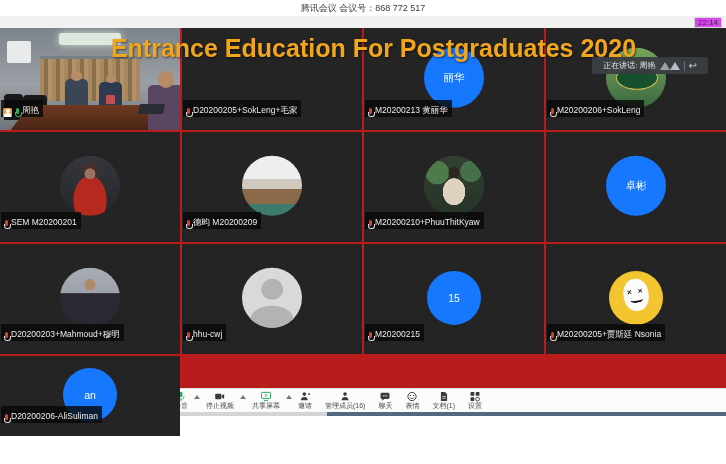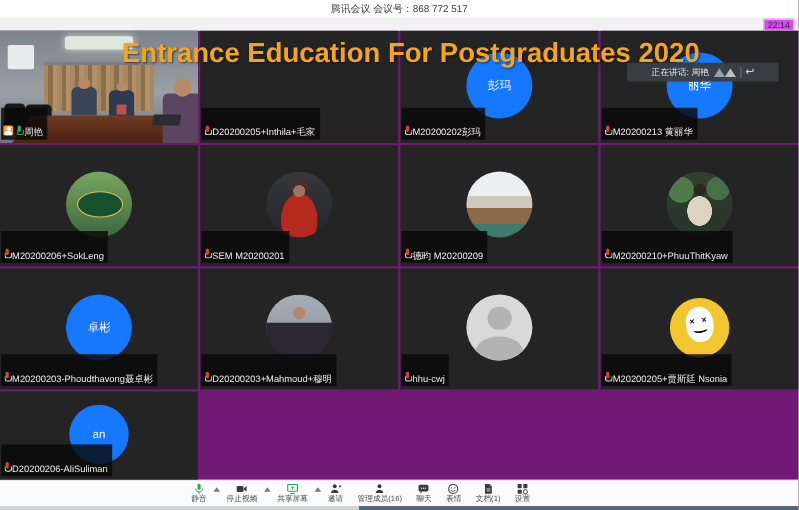--- a/index.html
+++ b/index.html
@@ -5,27 +5,27 @@
   * { box-sizing: border-box; margin: 0; padding: 0; }
   body { background:#888; }
   .app{ width:726px; height:464px; position:relative; font-family:"Liberation Sans",sans-serif; background:#fff; overflow:hidden; }
 
   
   .titlebar{ height:16px; background:#ffffff; display:flex; align-items:center; justify-content:center; font-size:9px; color:#3c3c3c; }
   .clockbar{ height:12px; background:#f1f1f1; display:flex; justify-content:flex-end; align-items:center; padding-right:4px; }
   .clock{ font-size:8px; color:#333; border:1px solid #d8d8d8; background:#d946ef; padding:0 3px; line-height:9px; }
 
   
-  .grid{ position:relative; height:408px; display:grid; grid-template-columns:repeat(4,1fr); grid-template-rows:102px 110px 110px 80px; gap:2px; background:#701a75; }
+  .grid{ position:relative; height:360px; display:grid; grid-template-columns:repeat(4,1fr); grid-template-rows:102px 110px 110px 80px; gap:2px; background:#b91c1c; }
   .tile{ position:relative; background:#242424; overflow:hidden; }
   .tile.speaking{ box-shadow:inset 0 0 0 2px #27a567; }
 
   .banner{ position:absolute; top:6px; left:50%; transform:translateX(-48%); font-size:25px; font-weight:bold; color:#f2a71b; white-space:nowrap; z-index:5; text-shadow:1px 1px 2px rgba(0,0,0,.55); pointer-events:none; }
 
-  .toast{ position:absolute; top:29px; right:18px; z-index:6; background:rgba(58,61,66,.96); border-radius:2px; display:flex; align-items:center; gap:4px; padding:3px 22px; color:#e4e6e8; font-size:8px; white-space:nowrap; }
+  .toast{ position:absolute; top:29px; right:18px; z-index:6; background:rgba(58,61,66,.96); border-radius:2px; display:flex; align-items:center; gap:4px; padding:3px 11px; color:#e4e6e8; font-size:8px; white-space:nowrap; }
   .tri{ width:0; height:0; border-left:5px solid transparent; border-right:5px solid transparent; border-bottom:8px solid #9aa0a8; }
   .tri.t2{ margin-left:-4px; border-bottom-color:#b8bec6; }
   .toast .sep{ width:1px; height:10px; background:#6a6e74; }
   .back-arrow{ color:#cfd2d6; font-size:10px; line-height:1; }
 
   
   .avatar{ position:absolute; left:50%; top:50%; transform:translate(-50%,-52%); width:60px; height:60px; border-radius:50%; overflow:hidden; }
   .r4 .avatar{ width:54px; height:54px; }
   .av-blue{ background:#1677ff; display:flex; align-items:center; justify-content:center; color:#fff; font-size:10.5px; }
   .ph-waterfront{ background: radial-gradient(circle at 62% 50%, #3f3530 0 14%, transparent 15%), radial-gradient(ellipse at 60% 85%, #55443c 0 32%, transparent 33%), linear-gradient(#c3d2dc,#8fa3ad); }
@@ -39,21 +39,21 @@
   .ph-default .av-detail{ position:absolute; inset:0; }
   .ph-default .av-detail::before{ content:""; position:absolute; left:50%; top:18%; transform:translateX(-50%); width:36%; height:36%; border-radius:50%; background:#b3b3b3; }
   .ph-default .av-detail::after{ content:""; position:absolute; left:50%; bottom:-10%; transform:translateX(-50%); width:72%; height:46%; border-radius:50% 50% 0 0; background:#b3b3b3; }
   .ph-marsh{ background: radial-gradient(circle at 50% 50%, #f3c52e 0 72%, #d9a61d 100%); }
   .ph-marsh .av-detail{ position:absolute; left:50%; top:14%; transform:translateX(-50%) rotate(-8deg); width:46%; height:60%; background:#fcfcfc; border-radius:46%; display:flex; flex-direction:column; align-items:center; justify-content:center; color:#111; }
   .ph-marsh .av-detail::before{ content:"× ×"; letter-spacing:2px; font-weight:bold; font-size:8px; }
   .ph-marsh .av-detail::after{ content:""; width:55%; height:5px; border-bottom:2px solid #111; border-radius:0 0 50% 50%; }
   .ph-youngman{ background: radial-gradient(circle at 82% 20%, #5d8a4e 0 20%, transparent 21%), radial-gradient(circle at 52% 24%, #2e2620 0 13%, transparent 14%), radial-gradient(circle at 52% 37%, #9a7a5c 0 13%, transparent 14%), radial-gradient(ellipse at 50% 90%, #f2f0ea 0 32%, transparent 33%), linear-gradient(#e9e5dc,#cfc9bd); }
 
   
-  .nlabel{ position:absolute; left:1px; bottom:3px; background:rgba(8,8,8,.82); color:#ededed; font-size:8.5px; line-height:13px; padding:16px 4px 0 2px; display:flex; align-items:flex-start; gap:2px; white-space:nowrap; max-width:98%; z-index:4; }
+  .nlabel{ position:absolute; left:1px; bottom:13px; background:rgba(8,8,8,.82); color:#ededed; font-size:8.5px; line-height:13px; padding:4px 4px 0 2px; display:flex; align-items:flex-end; gap:2px; white-space:nowrap; max-width:98%; z-index:4; }
   .lmic{ position:relative; width:6px; height:9px; flex:0 0 auto; display:inline-block; }
   .lmic::before{ content:""; position:absolute; left:1.5px; top:0; width:3px; height:5.5px; border-radius:1.5px; background:#cf4638; }
   .lmic::after{ content:""; position:absolute; left:0.5px; top:3.5px; width:5px; height:4px; border:1px solid #d8d8d8; border-top:none; border-radius:0 0 3px 3px; }
   .lmic.live::before{ background:#2fae63; }
   .lmic.live::after{ border-color:#2fae63; }
   .lperson{ width:9px; height:9px; border-radius:1.5px; background:#ef9b38; position:relative; flex:0 0 auto; display:inline-block; }
   .lperson::before{ content:""; position:absolute; left:2.5px; top:1px; width:4px; height:4px; border-radius:50%; background:#fff; }
   .lperson::after{ content:""; position:absolute; left:1px; bottom:0.5px; width:7px; height:3.5px; border-radius:3px 3px 0 0; background:#fff; }
 
   
@@ -121,31 +121,24 @@
       <div class="nlabel">
         <span class="lperson"></span>
         <span class="lmic live"></span>
         <span>周艳</span>
       </div>
     </div>
 
     <div class="tile">
       <div class="nlabel">
           <span class="lmic"></span>
-          <span>D20200205+Inthila+毛家</span>
-        </div>
-    </div>
-
-    <div class="tile">
-      <div class="avatar av-blue">彭玛</div>
-      <div class="nlabel">
-          <span class="lmic"></span>
-          <span>M20200202彭玛</span>
-        </div>
-    </div>
+          <span>D20200205+SokLeng+毛家</span>
+        </div>
+    </div>
+
 
     <div class="tile">
       <div class="avatar av-blue">丽华</div>
       <div class="nlabel">
           <span class="lmic"></span>
           <span>M20200213 黄丽华</span>
         </div>
     </div>
 
 
@@ -178,44 +171,47 @@
     <div class="tile">
       <div class="avatar ph-reading"></div>
       <div class="nlabel">
           <span class="lmic"></span>
           <span>M20200210+PhuuThitKyaw</span>
         </div>
     </div>
 
     <div class="tile">
       <div class="avatar av-blue">卓彬</div>
-      <div class="nlabel">
-          <span class="lmic"></span>
-          <span>M20200203-Phoudthavong聂卓彬</span>
-        </div>
     </div>
 
     <div class="tile">
       <div class="avatar ph-mansuit"></div>
       <div class="nlabel">
           <span class="lmic"></span>
           <span>D20200203+Mahmoud+穆明</span>
         </div>
     </div>
 
     <div class="tile">
       <div class="avatar ph-default">
           <i class="av-detail"></i>
         </div>
       <div class="nlabel">
           <span class="lmic"></span>
           <span>hhu-cwj</span>
         </div>
     </div>
 
+    <div class="tile r4">
+      <div class="avatar av-blue">15</div>
+      <div class="nlabel">
+          <span class="lmic"></span>
+          <span>M20200215</span>
+        </div>
+    </div>
 
     <div class="tile r4">
       <div class="avatar ph-marsh">
           <i class="av-detail"></i>
         </div>
       <div class="nlabel">
           <span class="lmic"></span>
           <span>M20200205+贾斯廷 Nsonia</span>
         </div>
     </div>

